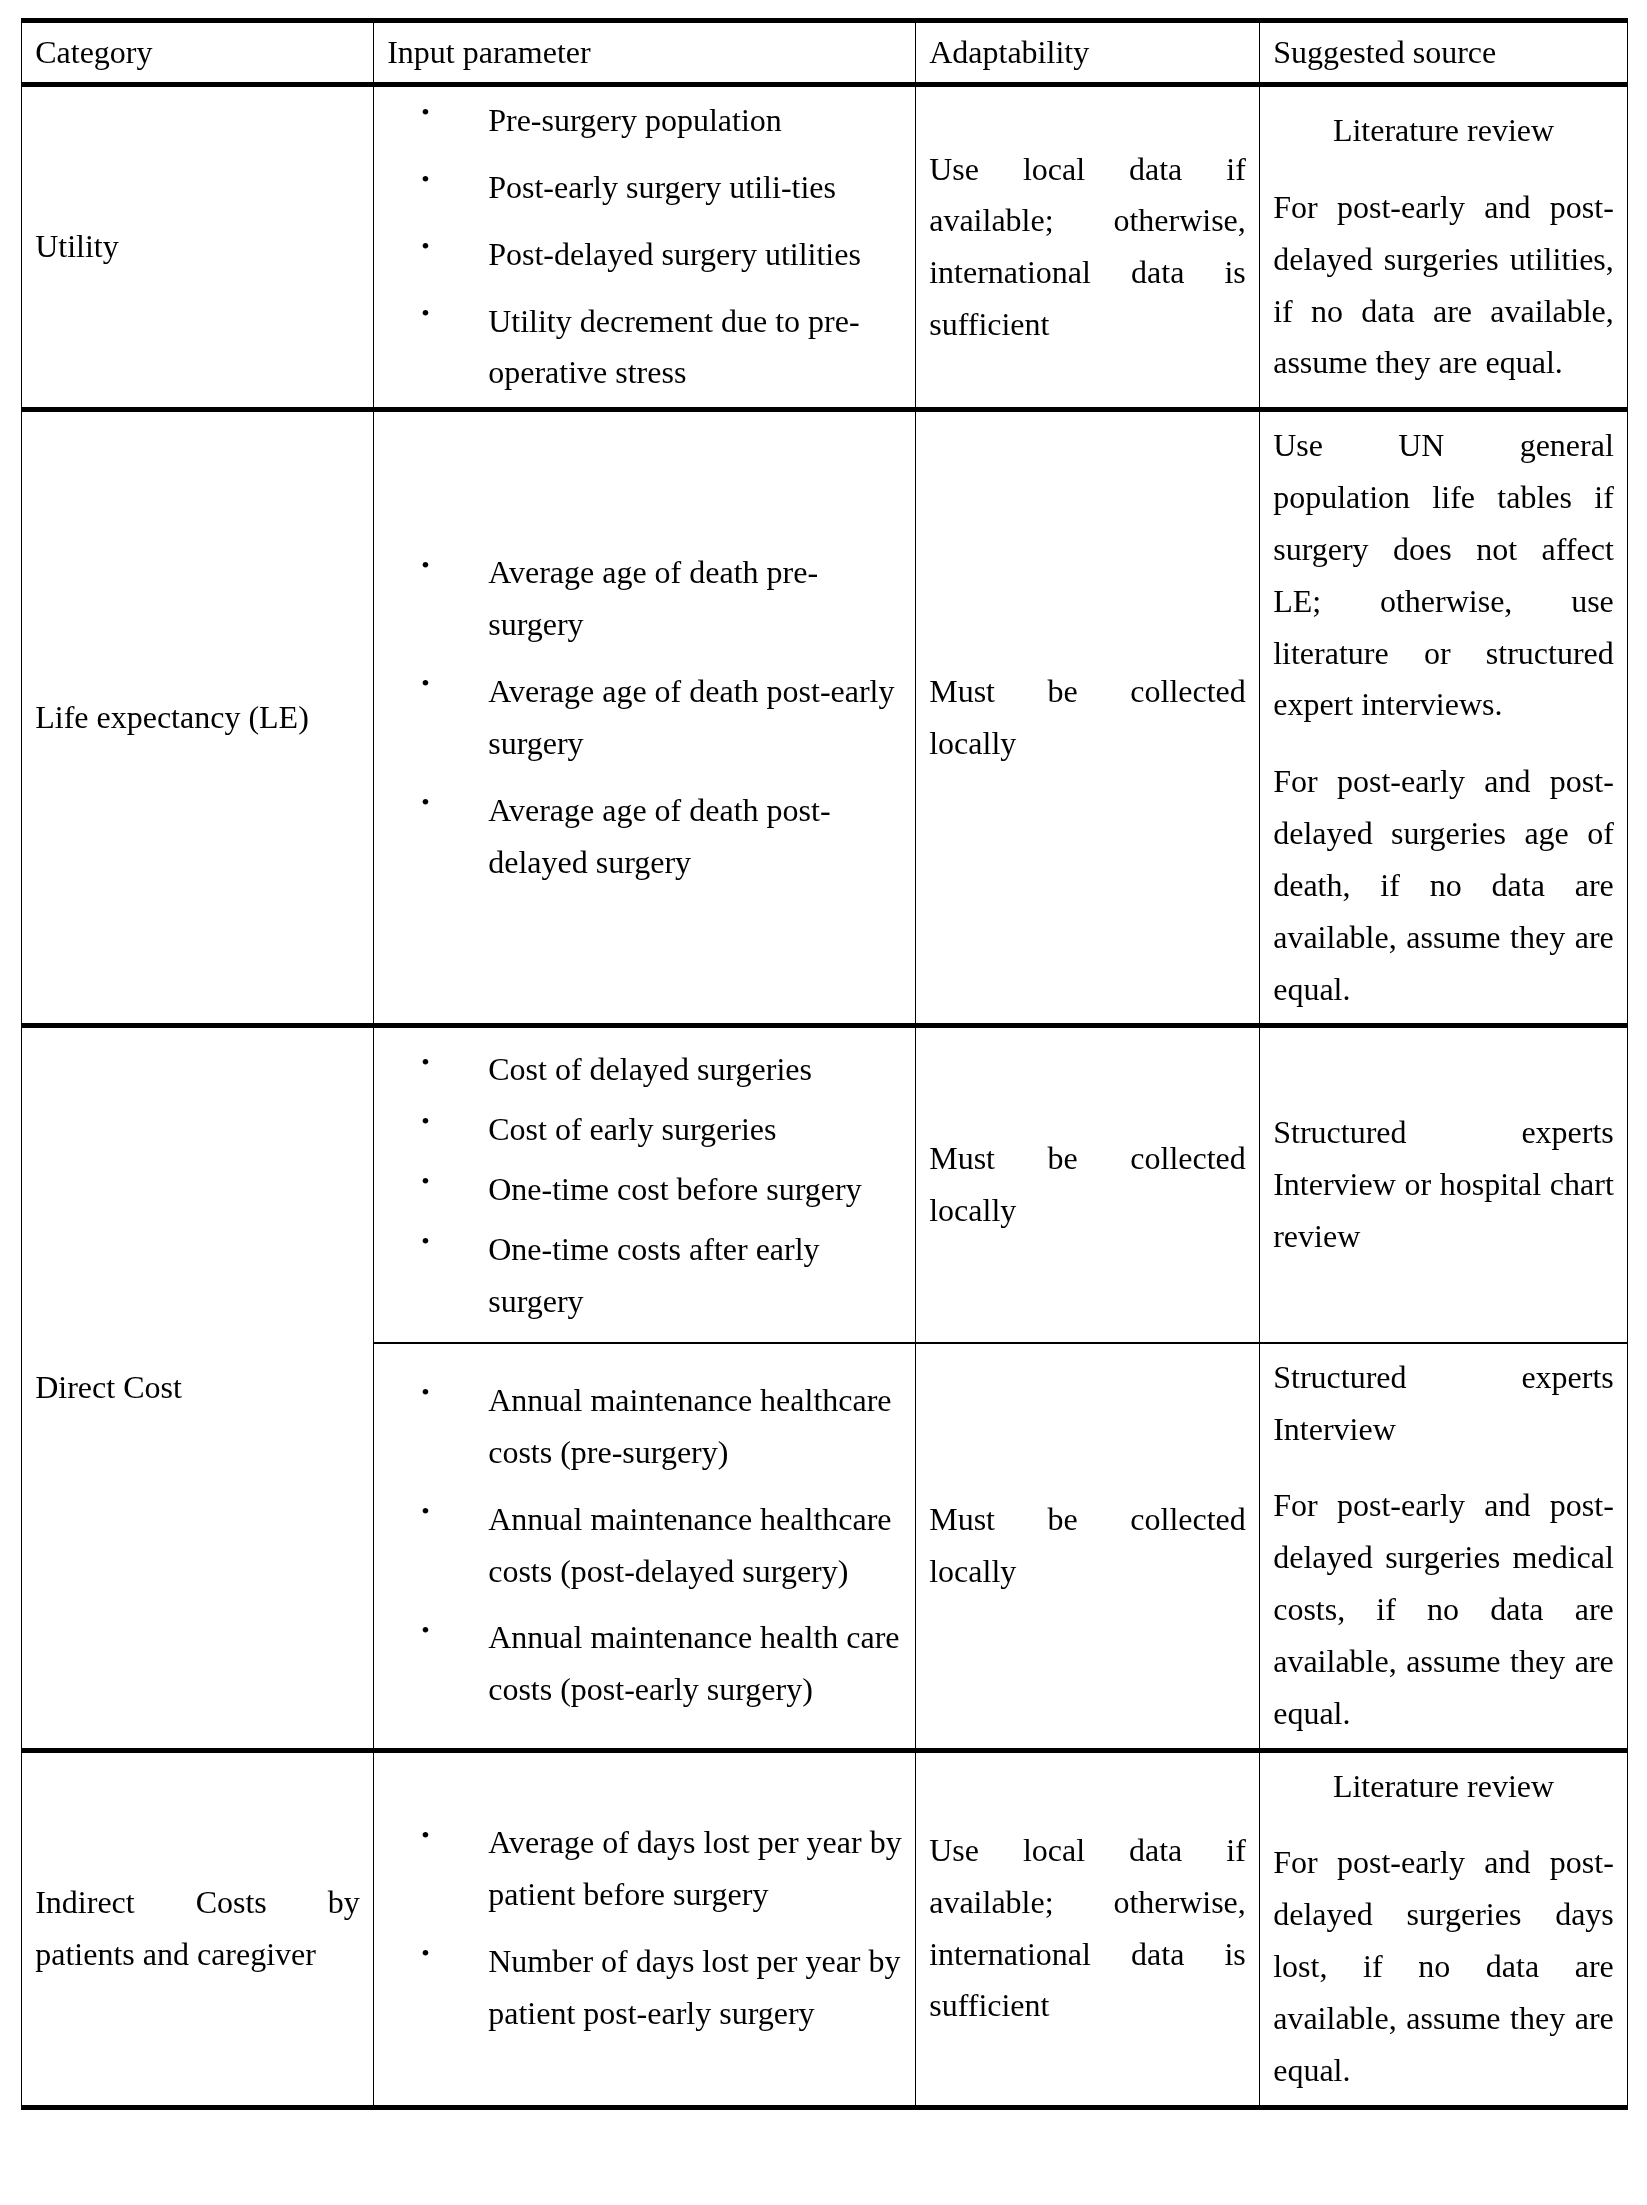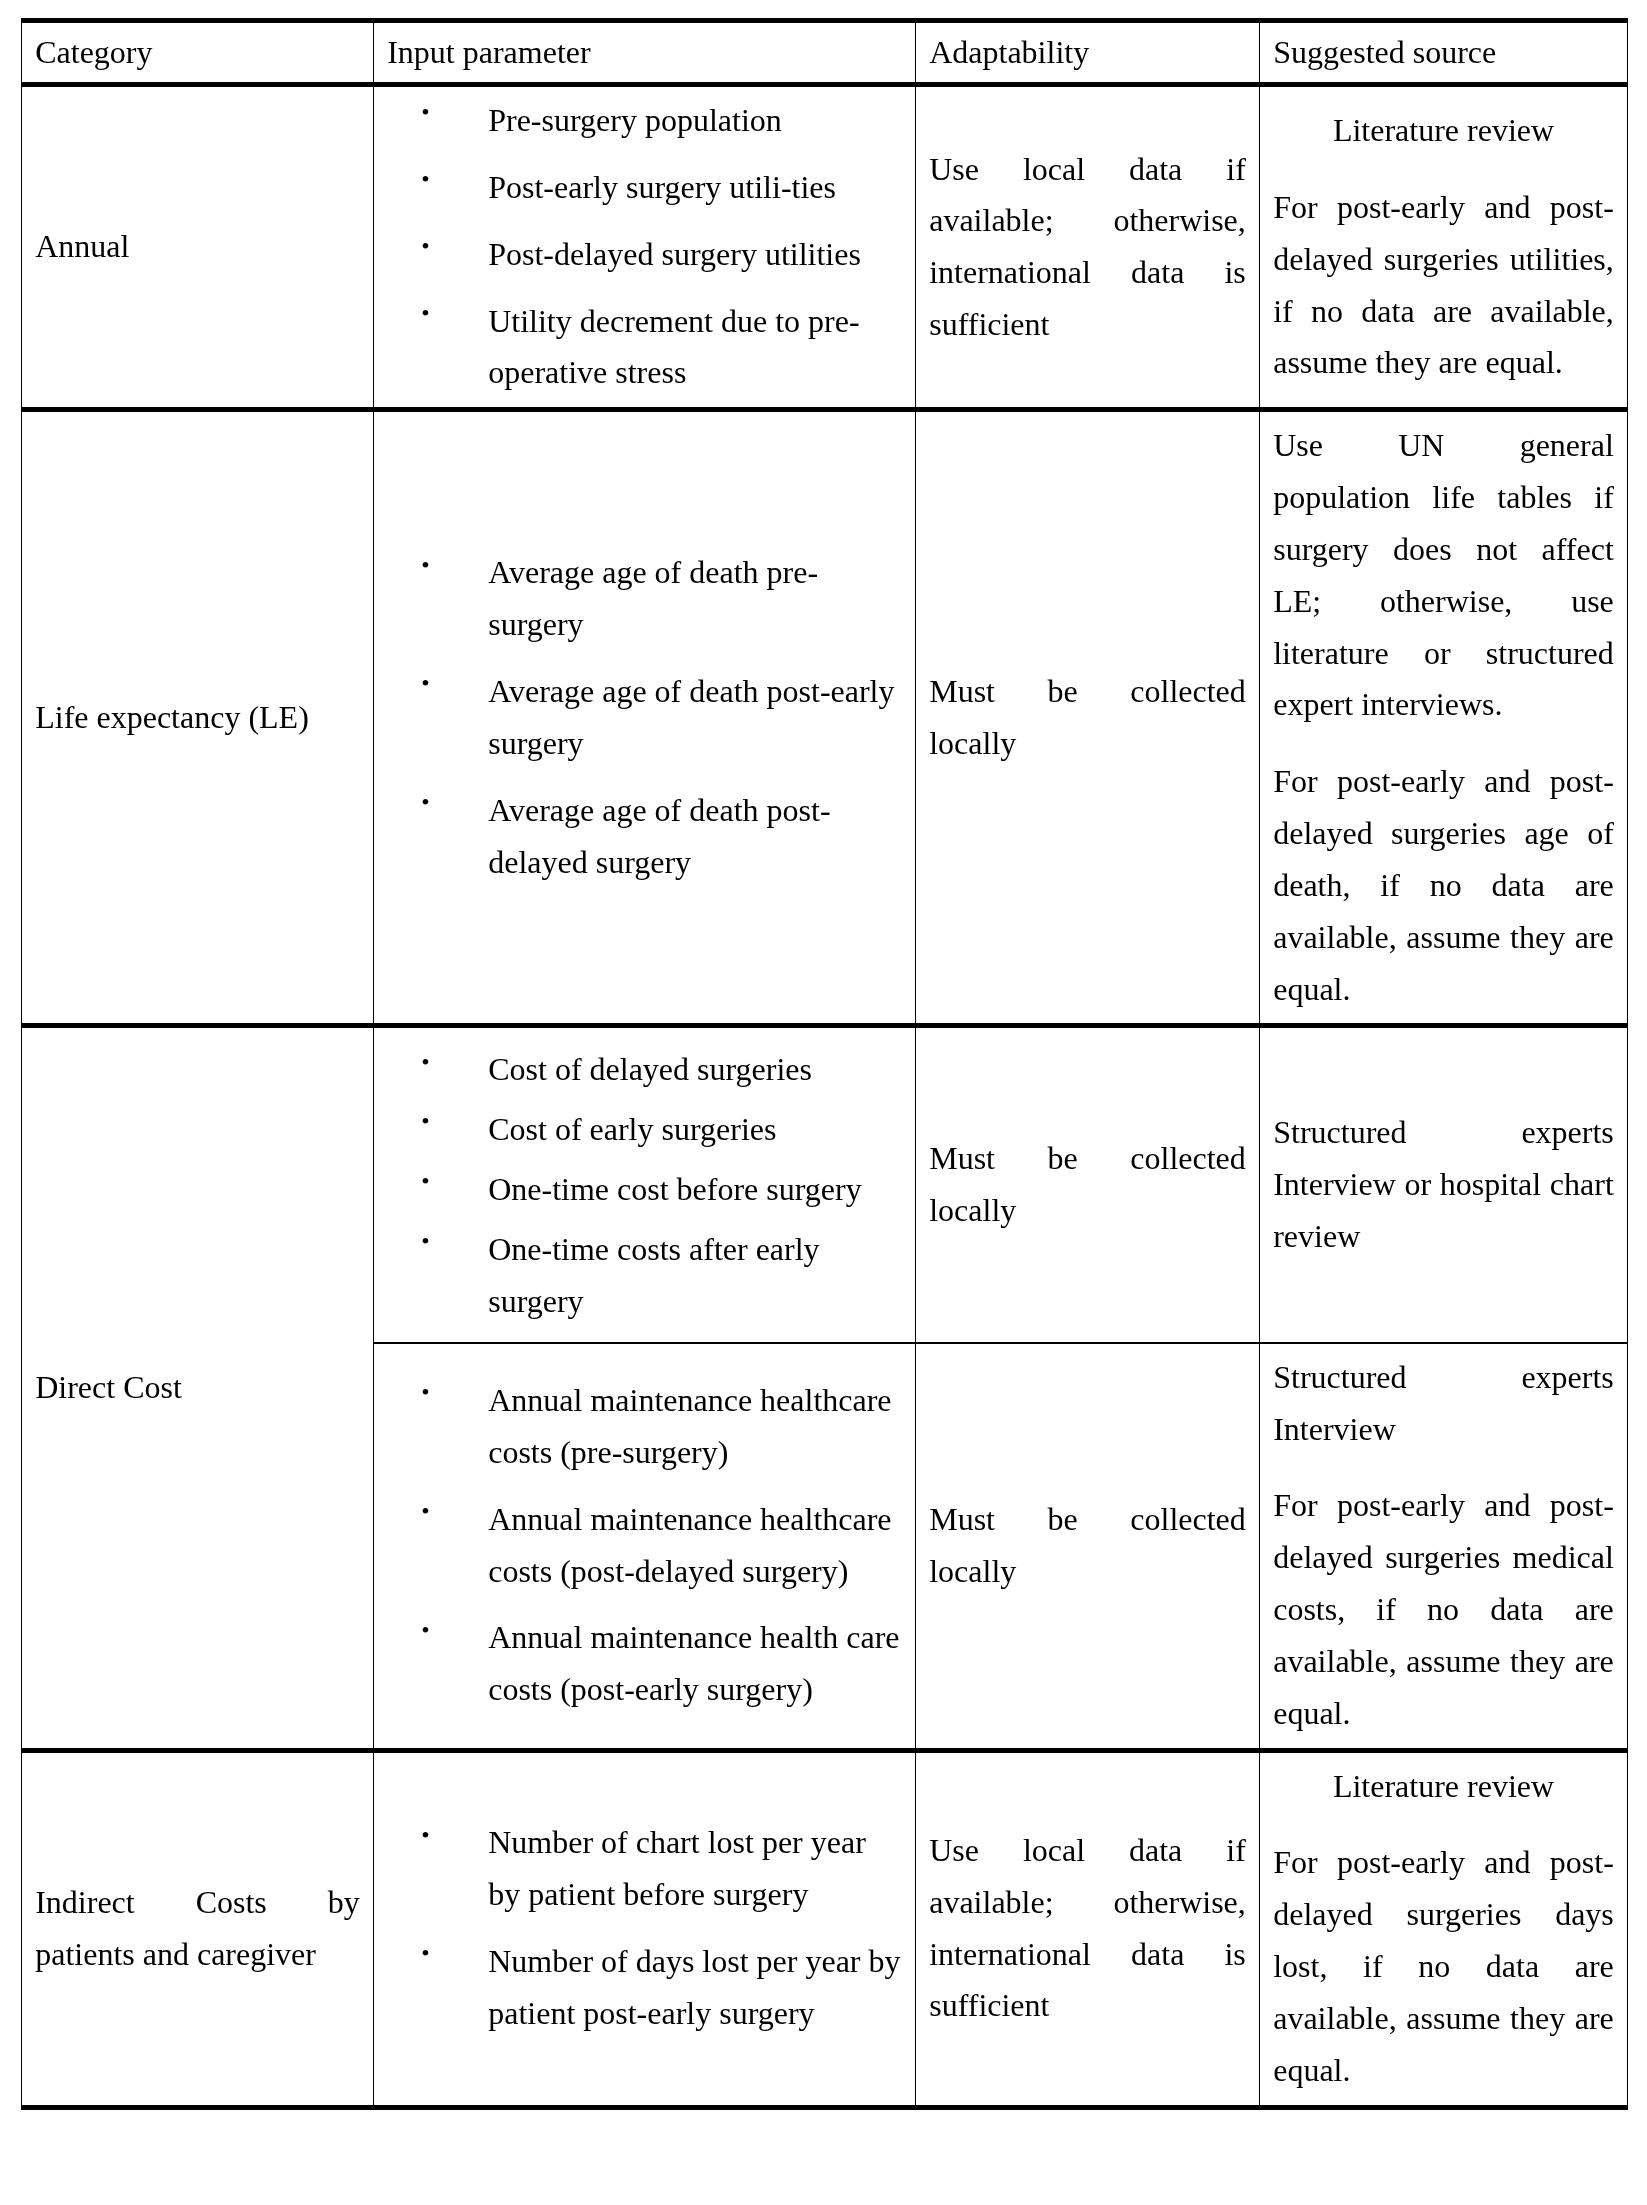--- a/index.html
+++ b/index.html
@@ -103,21 +103,21 @@
       <td class="vmid">
         <div class="hd">Adaptability</div>
       </td>
       <td class="vmid">
         <div class="hd">Suggested source</div>
       </td>
     </tr>
 
     <tr>
       <td class="vmid">
-        <div class="catlabel">Annual</div>
+        <div class="catlabel">Utility</div>
       </td>
       <td class="vmid">
         <ul class="blist">
           <li>Pre-surgery population</li>
           <li>Post-early surgery utili-ties</li>
           <li>Post-delayed surgery utilities</li>
           <li>Utility decrement due to pre-operative stress</li>
         </ul>
       </td>
       <td class="vmid">
@@ -185,21 +185,21 @@
         <p class="just">For post-early and post-delayed surgeries medical costs, if no data are available, assume they are equal.</p>
       </td>
     </tr>
 
     <tr class="major-top last">
       <td class="vmid">
         <p class="just catlabel">Indirect Costs by patients and caregiver</p>
       </td>
       <td class="vmid">
         <ul class="blist">
-          <li>Number of chart lost per year by patient before surgery</li>
+          <li>Average of days lost per year by patient before surgery</li>
           <li>Number of days lost per year by patient post-early surgery</li>
         </ul>
       </td>
       <td class="vmid">
         <p class="just">Use local data if available; otherwise, international data is sufficient</p>
       </td>
       <td class="vtop">
         <p class="plain">Literature review</p>
         <p class="just">For post-early and post-delayed surgeries days lost, if no data are available, assume they are equal.</p>
       </td>

